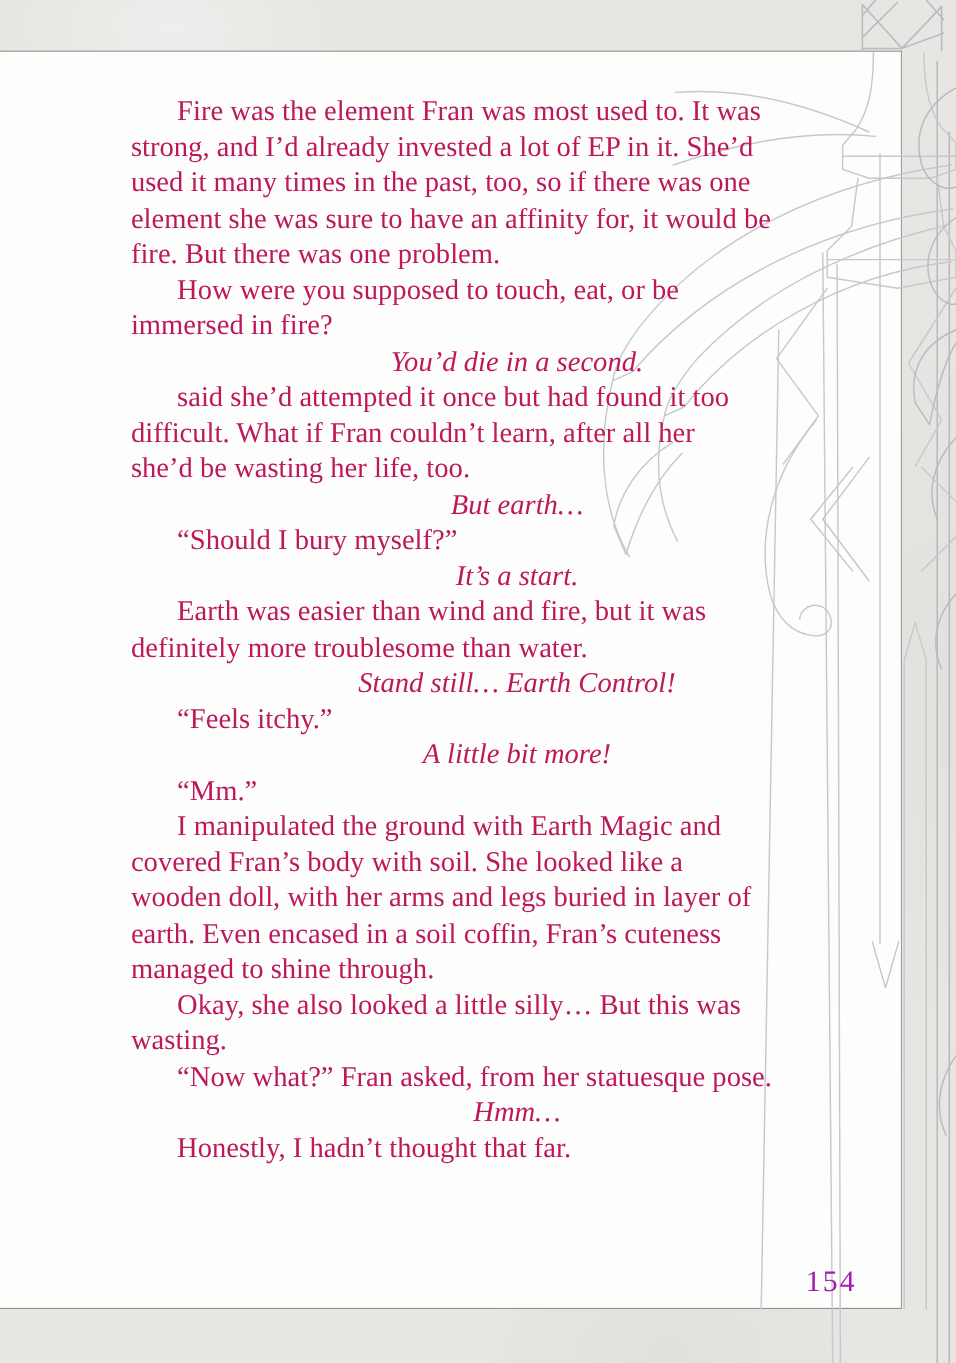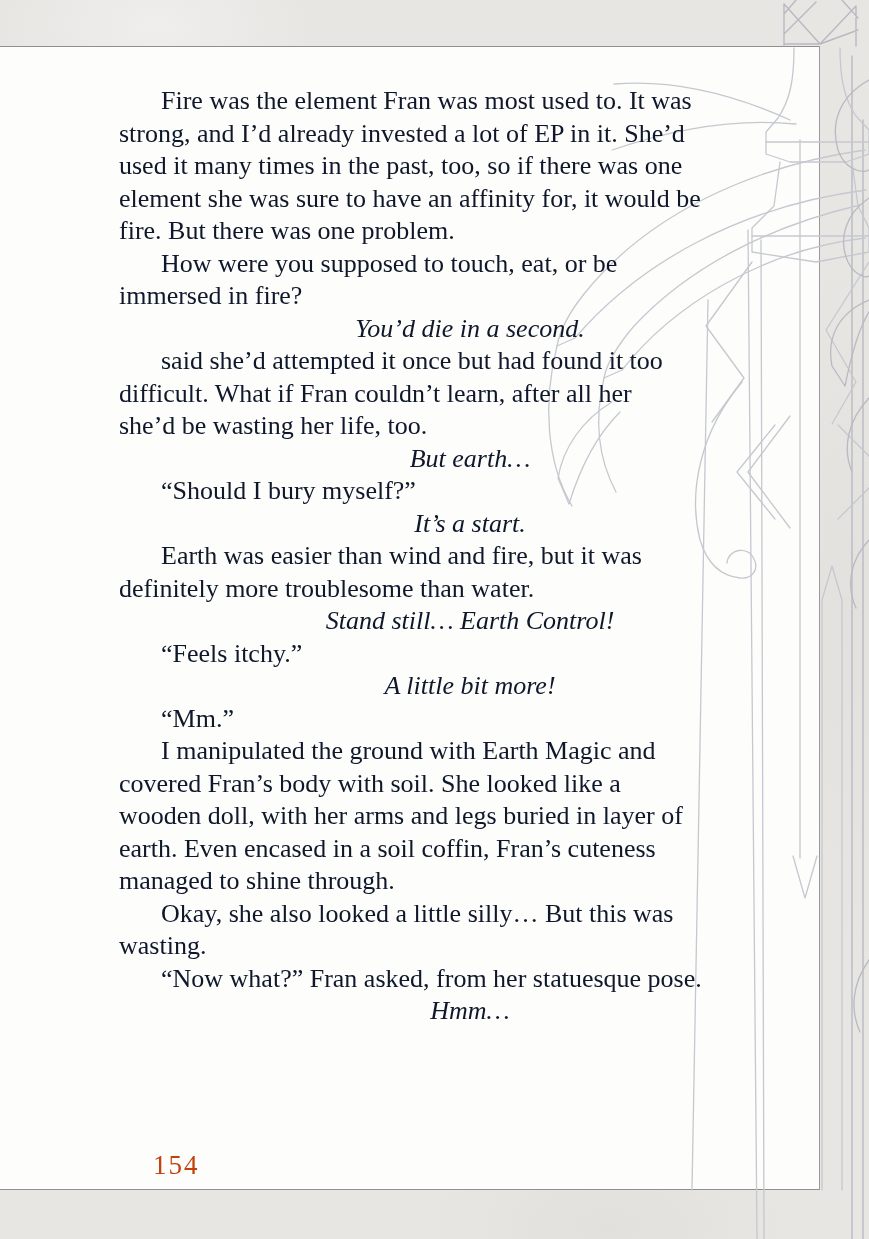--- a/index.html
+++ b/index.html
@@ -42,21 +42,21 @@
     top: 0;
     width: 869px;
     height: 1239px;
     pointer-events: none;
   }
   .text-block {
     position: absolute;
     left: 119px;
     top: 85px;
     width: 660px;
-    color: #0f172a;
+    color: #be185d;
     font-size: 26px;
     line-height: 32.5px;
   }
   .para {
     margin: 0;
     padding: 0;
   }
   .para .line {
     display: block;
     white-space: nowrap;
@@ -68,24 +68,24 @@
     font-style: italic;
     text-align: center;
   }
   .page-number {
     position: absolute;
     left: 119px;
     top: 1150px;
     width: 660px;
     padding-left: 34px;
     box-sizing: border-box;
-    text-align: left;
+    text-align: right;
     font-size: 27px;
     letter-spacing: 2px;
-    color: #c2410c;
+    color: #a21caf;
     font-variant-numeric: oldstyle-nums;
   }
 </style>
 </head>
 <body>
 
 <div class="scan-bg"></div>
 
 <div class="book-page"></div>
 
@@ -197,15 +197,18 @@
     <p class="para">
       <span class="line">Okay, she also looked a little silly… But this was</span>
       <span class="line">wasting.</span>
     </p>
     <p class="para">
       <span class="line">“Now what?” Fran asked, from her statuesque pose.</span>
     </p>
     <p class="para italic">
       <span class="line">Hmm…</span>
     </p>
+    <p class="para">
+      <span class="line">Honestly, I hadn’t thought that far.</span>
+    </p>
   </div>
 
 <div class="page-number">154</div>
 
 </body></html>

